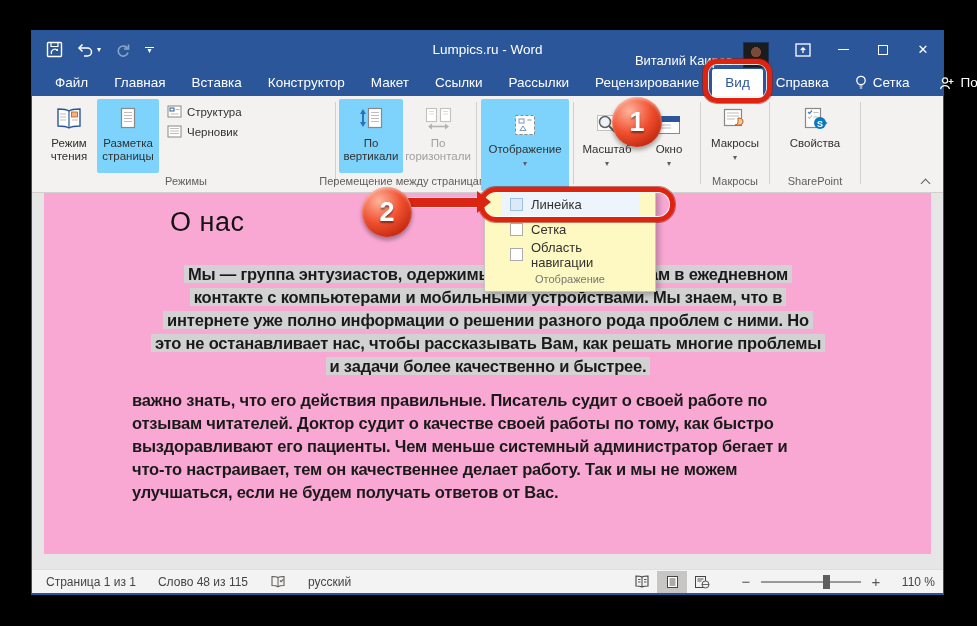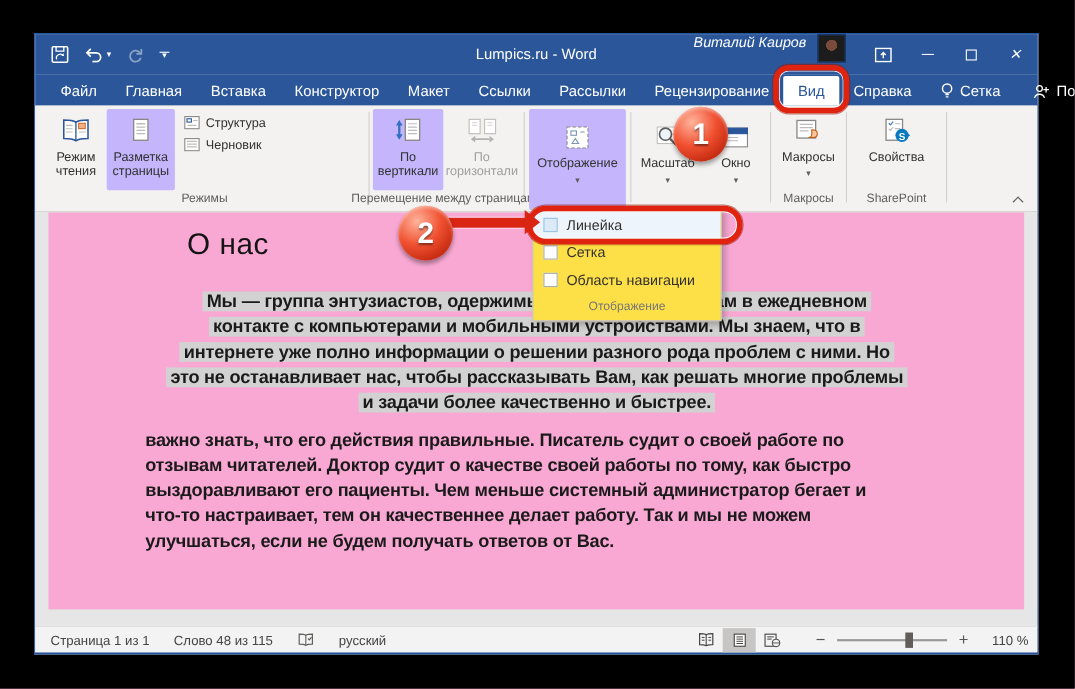--- a/index.html
+++ b/index.html
@@ -11,21 +11,21 @@
     display:flex; flex-direction:column; }
 
   
   .titlebar { height:37px; background:#2b579a; display:flex; align-items:center; color:#fff; position:relative; flex:0 0 auto; }
   .qat { display:flex; align-items:center; gap:14px; padding-left:14px; }
   .qat .qbtn { display:flex; align-items:center; color:#fff; cursor:default; }
   .qat svg { display:block; }
   .dim { opacity:.45; }
   .caret-sm { font-size:8px; margin-left:2px; color:#fff; }
   .win-title { position:absolute; left:0; right:0; text-align:center; font-size:13.5px; color:#fff; pointer-events:none; }
-  .tb-right { margin-left:auto; display:flex; align-items:flex-start; gap:0;font-style:italic; }
+  .tb-right { margin-left:auto; display:flex; align-items:flex-end; gap:0; }
   .account-name { font-size:13px; margin-right:10px; }
   .avatar { width:26px; height:26px; background:radial-gradient(circle at 50% 38%, #7a4a3a 0 26%, #1c1c1c 27%); border:1px solid #16325e; margin-right:14px; }
   .winctl { width:40px; height:37px; display:flex; align-items:center; justify-content:center; color:#fff; font-size:13px; }
   .winctl .boxicon { width:10px; height:10px; border:1.5px solid #fff; }
   .winctl .minline { width:11px; height:0; border-top:1.5px solid #fff; }
 
   
   .tabsrow { height:28px; background:#2b579a; display:flex; align-items:flex-end; padding-left:10px; flex:0 0 auto; }
   .tab { color:#fff; font-size:13.5px; padding:0 13px; line-height:27px; height:27px; white-space:nowrap; position:relative; }
   .tab.active { background:#fff; color:#2b579a; border-radius:2px 2px 0 0; }
@@ -37,41 +37,41 @@
   .tab.icon-tab { display:flex; align-items:center; gap:6px; }
 
   
   .ribbon { height:97px; background:#f3f2f1; border-bottom:1px solid #d2d0ce; position:relative; display:flex; padding:2px 4px 0 6px; flex:0 0 auto; }
   .rgroup { display:flex; flex-direction:column; position:relative; padding:1px 3px 0; }
   .rbody { flex:1; display:flex; align-items:stretch; }
   .rlabel { height:19px; font-size:11px; color:#605e5c; text-align:center; white-space:nowrap; line-height:17px; }
   .rsep { width:1px; background:#d2d0ce; margin:4px 1px 8px; }
   .bigbtn { width:60px; display:flex; flex-direction:column; align-items:center; padding-top:4px; font-size:11.5px; color:#323130; text-align:center; line-height:13px; border-radius:2px; }
   .bigbtn .bicon { height:32px; display:flex; align-items:center; justify-content:center; margin-bottom:2px; }
-  .bigbtn.selected, .bigbtn.pressed { background:#c4b5fd; }
+  .bigbtn.selected, .bigbtn.pressed { background:#7dd3fc; }
   .bigbtn.disabled { color:#a19f9d; }
   .bigbtn .bcaret { font-size:8px; color:#605e5c; margin-top:1px; }
   .smallcol { display:flex; flex-direction:column; justify-content:flex-start; gap:7px; padding:6px 4px 0 8px; }
   .smallbtn { display:flex; align-items:center; gap:5px; font-size:11.5px; color:#323130; white-space:nowrap; }
   .ribbon-collapse { position:absolute; right:12px; bottom:6px; width:10px; height:8px; }
   .ribbon-collapse:before { content:""; position:absolute; left:1px; top:2px; width:6px; height:6px; border-left:1.5px solid #605e5c; border-top:1.5px solid #605e5c; transform:rotate(45deg); }
 
   
   .docarea { flex:1; background:#e6e6e6; position:relative; overflow:hidden; }
   .page { position:absolute; left:12px; right:12px; top:0; height:361px; background:#f9a8d4; }
   .doc-heading { position:absolute; left:126px; top:14px; font-size:27px; color:#141414; letter-spacing:.5px; }
   .para { position:absolute; left:88px; width:712px; font-weight:bold; font-size:16.5px; color:#1a1a1a; letter-spacing:-0.2px; }
   .para .line { height:23px; line-height:23px; white-space:nowrap; }
   .para1 { top:70px; text-align:center; }
   .para1 .hl { background:#d2d2d2; padding:0 4px; }
   .para2 { top:196px; text-align:left; }
 
   
-  .menu { position:absolute; left:452px; top:158px; width:172px; background:#fde047; border:1px solid #c6c6c6;
-    box-shadow:3px 3px 6px rgba(0,0,0,.25); z-index:40; padding:2px 0; }
+  .menu { position:absolute; left:452px; top:158px; width:172px; background:#fef9c3; border:1px solid #c6c6c6;
+    box-shadow:3px 3px 6px rgba(0,0,0,.25); z-index:40; padding:2px 16px; }
   .mi { display:flex; align-items:center; gap:8px; height:25px; padding:0 9px; font-size:13px; color:#323130; position:relative; }
   .mi .cb { width:13px; height:13px; border:1px solid #ababab; background:#fff; flex:0 0 auto; }
   .mi.hot { background:#edf4fc; }
   .mi.hot .cb { border-color:#9cc3e5; background:#dce9f7; }
   .menu-footer { text-align:center; font-size:11px; color:#767676; padding:6px 0 4px; }
   .menu-ring { position:absolute; left:-6px; top:-3px; width:196px; height:35px;
     border:5px solid #e0230f; border-radius:17px;
     box-shadow:0 0 0 1px rgba(150,20,5,.55), inset 0 0 0 1px rgba(255,255,255,.85);
     pointer-events:none; z-index:70; }
 

